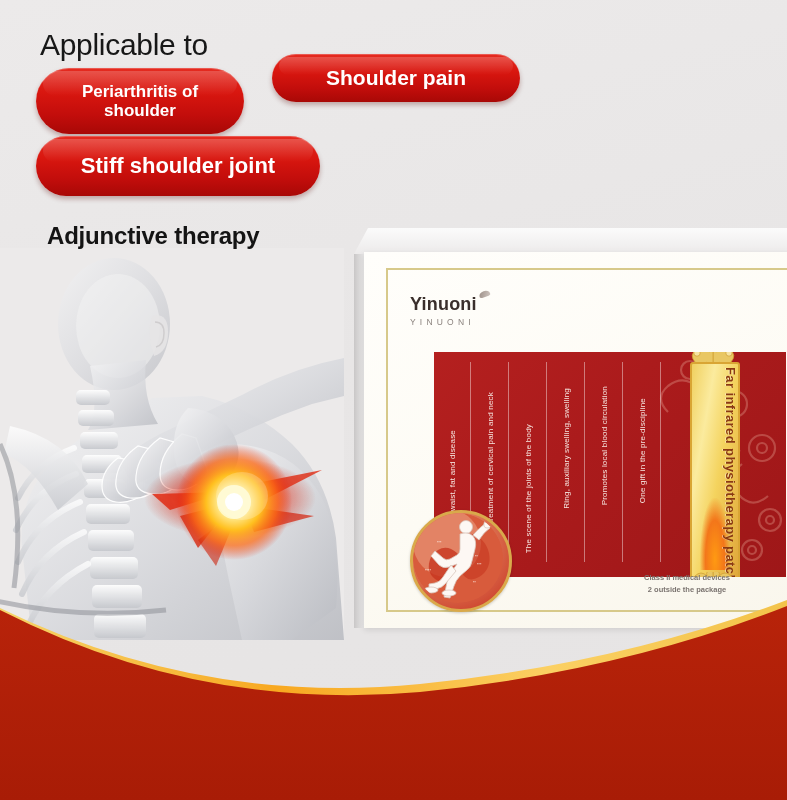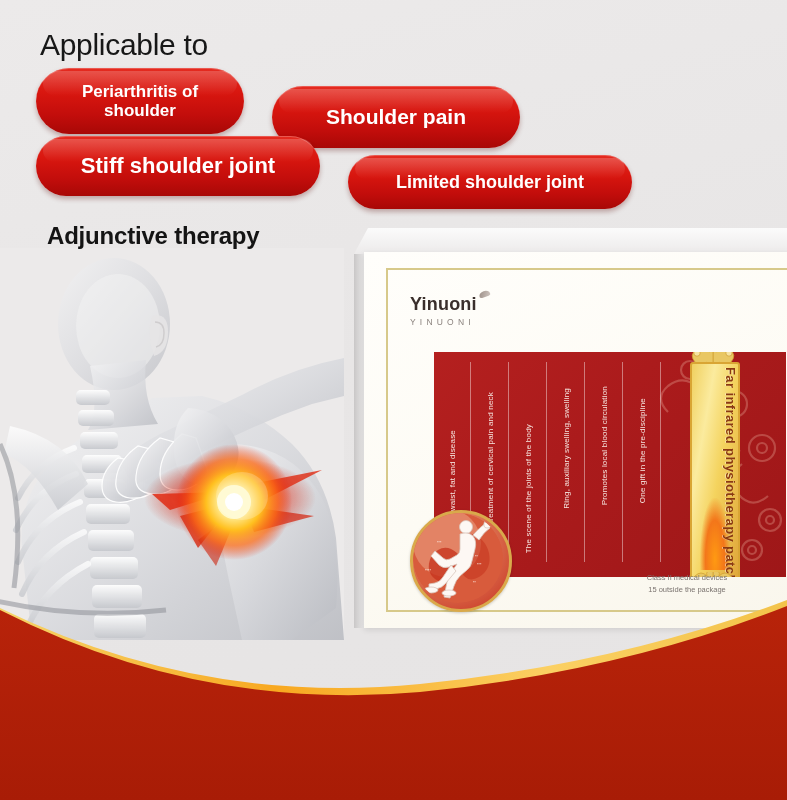--- a/index.html
+++ b/index.html
@@ -25,21 +25,21 @@
   
   .pill{position:absolute;display:flex;align-items:center;justify-content:center;
     text-align:center;color:#ffffff;font-weight:bold;border-radius:999px;
     background:linear-gradient(180deg,#e52b20 0%,#d8160f 38%,#c20d0b 72%,#a80806 100%);
     box-shadow:0 3px 5px rgba(90,10,5,.30), inset 0 1px 0 rgba(255,255,255,.22);
     line-height:1.12;padding:0 14px;box-sizing:border-box;}
   .pill::after{content:"";position:absolute;left:7px;right:7px;top:3px;height:38%;
     border-radius:999px;background:linear-gradient(180deg,rgba(255,255,255,.20),rgba(255,255,255,0));
     pointer-events:none;}
   .p1{left:36px;top:68px;width:208px;height:66px;font-size:17px;}
-  .p2{left:272px;top:86px;width:248px;height:62px;font-size:21px;}
+  .p2{left:272px;top:54px;width:248px;height:48px;font-size:21px;}
   .p3{left:36px;top:136px;width:284px;height:60px;font-size:22px;}
   .p4{left:348px;top:155px;width:284px;height:54px;font-size:18px;}
 
   
   .box{position:absolute;left:338px;top:228px;width:450px;height:400px;margin-left:16px;}
   .box-top{position:absolute;left:0;top:0;width:450px;height:26px;
     background:linear-gradient(180deg,#fbfbfb,#eceaea);
     clip-path:polygon(14px 0,450px 0,450px 26px,0 26px);
     box-shadow:0 1px 1px rgba(0,0,0,.07);}
   .box-side{position:absolute;left:0;top:26px;width:12px;height:374px;
@@ -86,21 +86,21 @@
   .gold-cap.top{top:0;}
   .gold-cap.bot{bottom:0;transform:scaleY(-1);}
 
   
   .badge{position:absolute;left:46px;top:258px;width:96px;height:96px;border-radius:50%;
     background:radial-gradient(circle at 38% 32%,#f0a98c 0%,#df7a57 40%,#cf4a33 78%,#b8351f 100%);
     border:3px solid #d9a94b;overflow:hidden;box-shadow:0 1px 3px rgba(0,0,0,.2);}
   .badge svg{position:absolute;left:0;top:0;}
 
   .devinfo{position:absolute;left:268px;top:320px;width:110px;text-align:center;
-    font-size:7.5px;color:#7b7470;line-height:1.55;}
+    font-size:7.5px;color:#7b7470;line-height:1.55;font-weight:bold;}
 
   
   .bottom{position:absolute;left:0;bottom:0;width:787px;height:220px;}
   .bottom svg{display:block;}
 </style>
 </head>
 <body>
 
 <div class="stage">
 
@@ -214,23 +214,20 @@
 
   <div class="pill p1">
     <span>Periarthritis of shoulder</span>
   </div>
   <div class="pill p2">
     <span>Shoulder pain</span>
   </div>
   <div class="pill p3">
     <span>Stiff shoulder joint</span>
   </div>
-  <div class="pill p4">
-    <span>Limited shoulder joint</span>
-  </div>
 
   <div class="subline">Adjunctive therapy</div>
 
   <div class="box">
     <div class="box-top"></div>
     <div class="box-side"></div>
 
     <div class="box-face">
       <div class="box-frame"></div>
 
@@ -332,21 +329,21 @@
               <path d="M43 58 l-10 12 q-4 5 -10 6 l-7 1 l0 -6 l6 -1 q5 -1 8 -6 l8 -12 z"></path>
               <ellipse cx="18" cy="77" rx="7" ry="3"></ellipse>
               <ellipse cx="36" cy="80" rx="7" ry="3"></ellipse>
             </g>
           </g>
         </svg>
       </div>
 
       <div class="devinfo">
         <div>Class II medical devices</div>
-        <div>15 outside the package</div>
+        <div>2 outside the package</div>
       </div>
     </div>
   </div>
 
   <div class="bottom">
     <svg width="787" height="220" viewBox="0 0 787 220" xmlns="http://www.w3.org/2000/svg">
       <defs>
         <linearGradient id="goldSw" x1="0" y1="0" x2="1" y2="0">
           <stop offset="0" stop-color="#f6d56a"></stop>
           <stop offset="0.35" stop-color="#f8a820"></stop>

